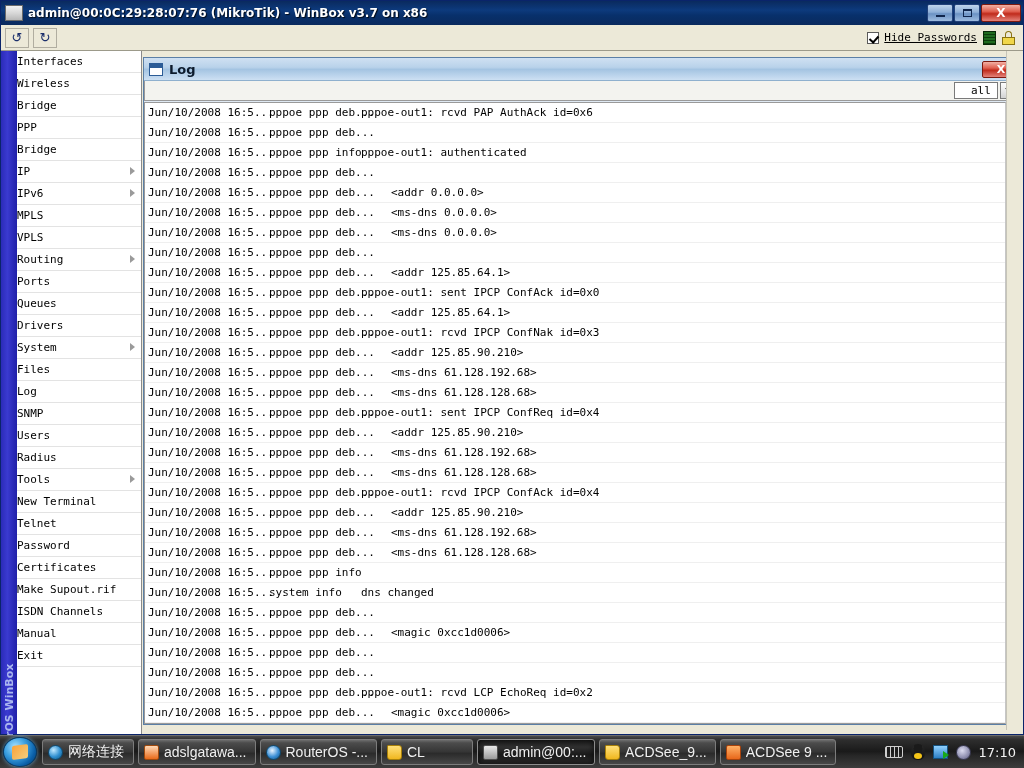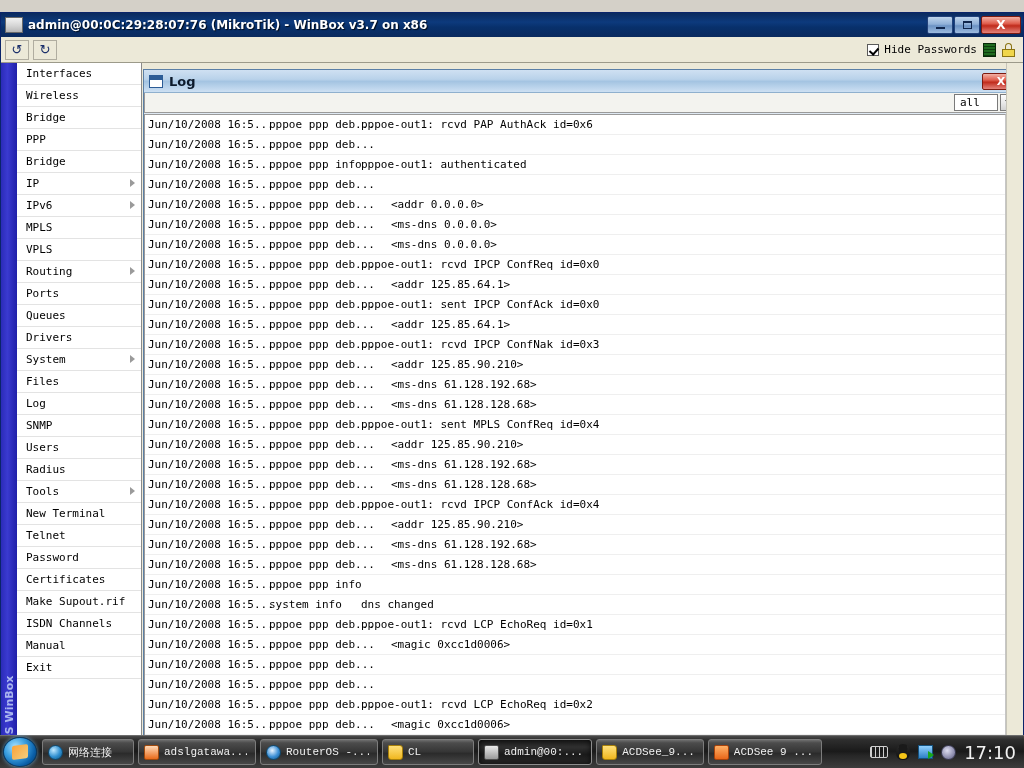--- a/index.html
+++ b/index.html
@@ -11,21 +11,21 @@
   }
 
   #app {
     position: relative;
     width: 1024px; height: 768px;
   }
 
   
   .winbox-window {
     position: absolute;
-    left: 0; top: 12px;
+    left: 0; top: 0;
     width: 1024px; height: 735px;
     background: #ece9d8;
     border: 1px solid #0a246a;
     box-sizing: border-box;
   }
 
   
   .titlebar {
     height: 24px;
     background: linear-gradient(180deg,#0a2a5e 0%, #0d3a7d 38%, #08306b 60%, #0a2a5e 100%);
@@ -120,20 +120,21 @@
     left: 3px; top: 1px;
     width: 4px; height: 7px;
     border: solid #000;
     border-width: 0 2px 2px 0;
     transform: rotate(42deg);
   }
   .chk-label {
     font-family: "DejaVu Sans Mono", monospace;
     font-size: 11px;
     color: #000;
+    text-decoration: underline;
   }
   .ic-green {
     width: 13px; height: 14px;
     background: repeating-linear-gradient(180deg,#1f6b1f 0px,#1f6b1f 2px,#0d3d0d 2px,#0d3d0d 3px);
     border: 1px solid #072807;
     box-sizing: border-box;
   }
   .ic-lock {
     width: 13px; height: 14px;
     position: relative;
@@ -187,21 +188,20 @@
     background: #ffffff;
     border-right: 1px solid #8a8a8a;
     flex: none;
     overflow: hidden;
   }
   .menu-item {
     height: 22px;
     border-bottom: 1px solid #e3e3e3;
     display: flex;
     align-items: center;
-    padding-left: 9px;
     box-sizing: border-box;
     position: relative;
     font-family: "DejaVu Sans Mono", monospace;
     font-size: 11px;
     color: #000;
     white-space: nowrap;
   }
   .menu-item .arrow {
     position: absolute;
     right: 6px; top: 6px;
@@ -276,21 +276,21 @@
     padding-right: 1px;
     box-sizing: border-box;
   }
   .filter-select {
     width: 44px; height: 17px;
     background: #ffffff;
     border: 1px solid #7a7a7a;
     font-family: "DejaVu Sans Mono", monospace;
     font-size: 11px;
     display: flex; align-items: center;
-    padding-left: 5px;
+    padding-left: 16px;
     box-sizing: border-box;
     margin-right: 2px;
   }
   .filter-drop {
     width: 18px; height: 17px;
     background: linear-gradient(180deg,#fdfdfd 0%,#e8e8e8 55%,#d2d2d2 100%);
     border: 1px solid #7a7a7a;
     display: flex; align-items: center; justify-content: center;
     box-sizing: border-box;
     margin-right: 2px;
@@ -437,22 +437,22 @@
     box-sizing: border-box;
     overflow: hidden;
   }
   .task-btn.active {
     background: linear-gradient(180deg,#1e1e1e 0%, #303030 30%, #1a1a1a 60%, #2b2b2b 100%);
     border-color: #8d8d8d;
     box-shadow: inset 0 0 6px rgba(0,0,0,0.8);
   }
   .task-label {
     color: #f0f0f0;
-    font-family: Liberation Mono, monospace;
-    font-size: 11px;
+    font-family: Liberation Sans, sans-serif;
+    font-size: 14px;
     white-space: nowrap;
     overflow: hidden;
     text-overflow: clip;
   }
   .tico { width: 15px; height: 15px; flex: none; border-radius: 2px; box-sizing: border-box; }
   .tico.globe { background: radial-gradient(circle at 35% 32%, #bfe8ff 0%, #2f8fd0 55%, #12557f 100%); border-radius:50%; border:1px solid #0d4a72; }
   .tico.ie { background: linear-gradient(180deg,#ffd9b5 0%, #e86a1a 100%); border:1px solid #a04a0e; }
   .tico.router { background: radial-gradient(circle at 40% 35%, #e8f4ff 0%, #3b8fd6 55%, #15517f 100%); border-radius:50%; border:1px solid #0d4a72; }
   .tico.folder { background: linear-gradient(180deg,#ffe07a 0%, #f0b71f 100%); border:1px solid #a8800a; border-radius:1px 3px 3px 3px; }
   .tico.winbox { background: linear-gradient(180deg,#e9e9e9 0%, #9a9a9a 100%); border:1px solid #4d4d4d; }
@@ -503,21 +503,21 @@
   .tray-vol {
     width: 15px; height: 15px;
     border-radius: 50%;
     background: radial-gradient(circle at 40% 35%, #dcdcf0 0%, #8f8fb0 60%, #5a5a78 100%);
     border: 1px solid #3d3d56;
     box-sizing: border-box;
   }
   .clock {
     color: #f2f2f2;
     font-family: "DejaVu Sans", sans-serif;
-    font-size: 18px;
+    font-size: 13px;
     white-space: nowrap;
   }
 </style>
 </head>
 <body>
 
 <div id="app">
 
   <div class="winbox-window">
 
@@ -696,21 +696,20 @@
                   <div class="c-msg indent1">&lt;ms-dns 0.0.0.0&gt;</div>
                 </div>
                 <div class="log-row">
                   <div class="c-time">Jun/10/2008 16:5...</div>
                   <div class="c-topic">pppoe ppp deb...</div>
                   <div class="c-msg indent1">&lt;ms-dns 0.0.0.0&gt;</div>
                 </div>
                 <div class="log-row">
                   <div class="c-time">Jun/10/2008 16:5...</div>
                   <div class="c-topic">pppoe ppp deb...</div>
-                  <div class="c-msg">pppoe-out1: rcvd IPCP ConfReq id=0x0</div>
                 </div>
                 <div class="log-row">
                   <div class="c-time">Jun/10/2008 16:5...</div>
                   <div class="c-topic">pppoe ppp deb...</div>
                   <div class="c-msg indent1">&lt;addr 125.85.64.1&gt;</div>
                 </div>
                 <div class="log-row">
                   <div class="c-time">Jun/10/2008 16:5...</div>
                   <div class="c-topic">pppoe ppp deb...</div>
                   <div class="c-msg">pppoe-out1: sent IPCP ConfAck id=0x0</div>
@@ -736,21 +735,21 @@
                   <div class="c-msg indent1">&lt;ms-dns 61.128.192.68&gt;</div>
                 </div>
                 <div class="log-row">
                   <div class="c-time">Jun/10/2008 16:5...</div>
                   <div class="c-topic">pppoe ppp deb...</div>
                   <div class="c-msg indent1">&lt;ms-dns 61.128.128.68&gt;</div>
                 </div>
                 <div class="log-row">
                   <div class="c-time">Jun/10/2008 16:5...</div>
                   <div class="c-topic">pppoe ppp deb...</div>
-                  <div class="c-msg">pppoe-out1: sent MPLS ConfReq id=0x4</div>
+                  <div class="c-msg">pppoe-out1: sent IPCP ConfReq id=0x4</div>
                 </div>
                 <div class="log-row">
                   <div class="c-time">Jun/10/2008 16:5...</div>
                   <div class="c-topic">pppoe ppp deb...</div>
                   <div class="c-msg indent1">&lt;addr 125.85.90.210&gt;</div>
                 </div>
                 <div class="log-row">
                   <div class="c-time">Jun/10/2008 16:5...</div>
                   <div class="c-topic">pppoe ppp deb...</div>
                   <div class="c-msg indent1">&lt;ms-dns 61.128.192.68&gt;</div>
@@ -785,21 +784,20 @@
                   <div class="c-topic">pppoe ppp info</div>
                 </div>
                 <div class="log-row">
                   <div class="c-time">Jun/10/2008 16:5...</div>
                   <div class="c-topic">system info</div>
                   <div class="c-msg">dns changed</div>
                 </div>
                 <div class="log-row">
                   <div class="c-time">Jun/10/2008 16:5...</div>
                   <div class="c-topic">pppoe ppp deb...</div>
-                  <div class="c-msg">pppoe-out1: rcvd LCP EchoReq id=0x1</div>
                 </div>
                 <div class="log-row">
                   <div class="c-time">Jun/10/2008 16:5...</div>
                   <div class="c-topic">pppoe ppp deb...</div>
                   <div class="c-msg indent1">&lt;magic 0xcc1d0006&gt;</div>
                 </div>
                 <div class="log-row">
                   <div class="c-time">Jun/10/2008 16:5...</div>
                   <div class="c-topic">pppoe ppp deb...</div>
                 </div>

